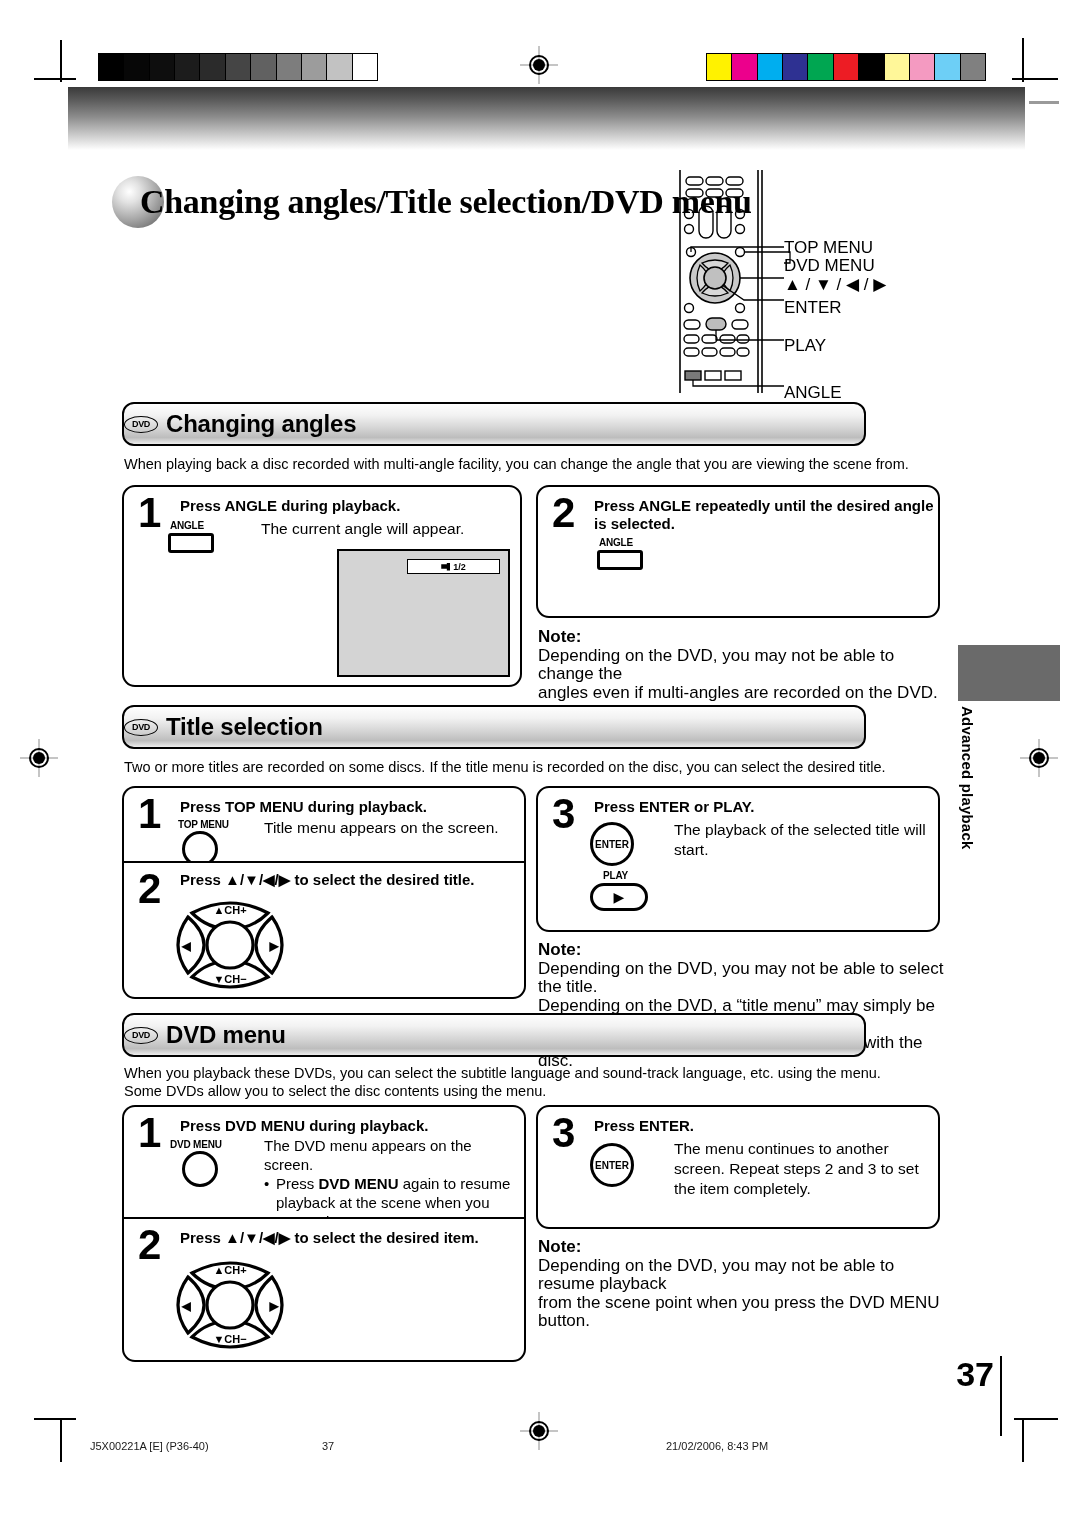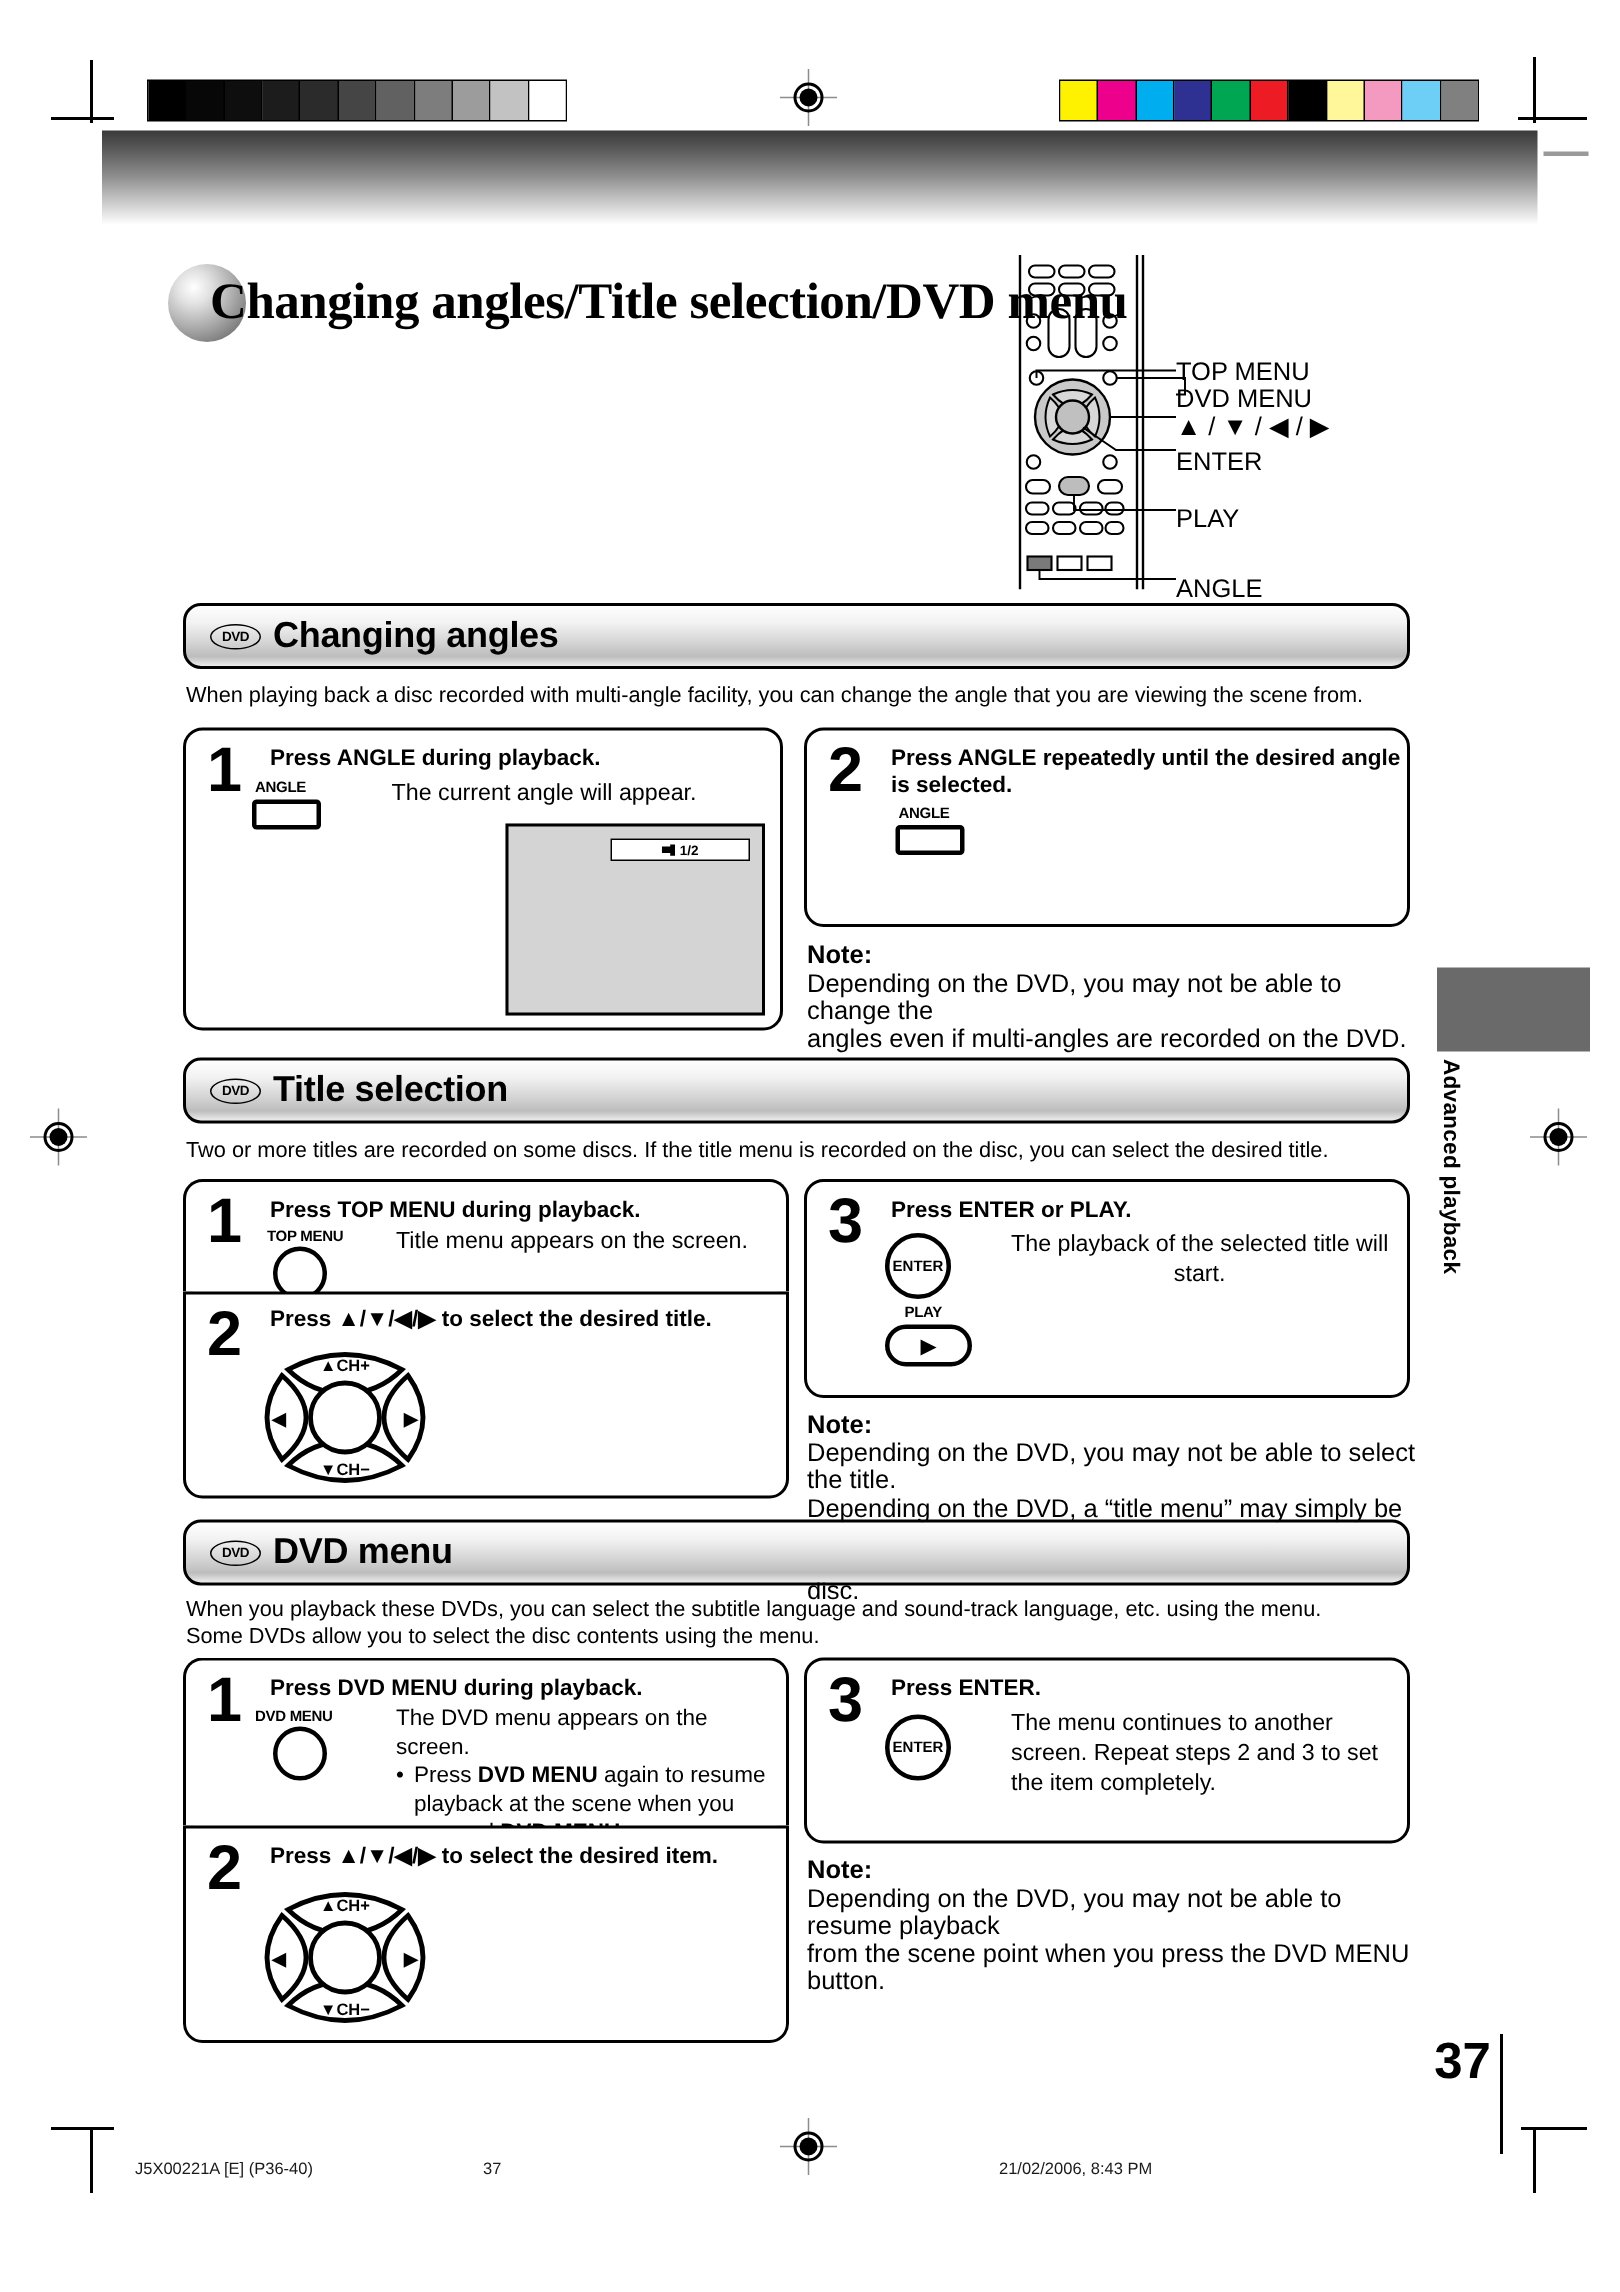--- a/index.html
+++ b/index.html
@@ -79,24 +79,24 @@
   .remote-svg { position: absolute; left: 0; top: 0; }
   .callouts {
     position: absolute; left: 112px; top: 14px;
     font-size: 17px; line-height: 1.0;
   }
   .callout { position: absolute; white-space: nowrap; font-weight: normal; }
 
   
   .sec-head {
     position: absolute; height: 44px;
-    left: 122px; width: 818px;
+    left: 122px; width: 744px;
     border: 2px solid #000; border-radius: 12px;
     background: linear-gradient(to bottom, #fefefe 0%, #f2f2f2 28%, #d5d5d5 60%, #bdbdbd 84%, #ededed 100%);
-    display: flex; align-items: center; padding-left: 16px;
+    display: flex; align-items: center; padding-left: 0;
   }
   .dvd-badge {
     width: 34px; height: 17px; border: 1.6px solid #000;
     border-radius: 50%; display: flex; align-items: center; justify-content: center;
     font-size: 9px; font-weight: bold; letter-spacing: -0.3px;
     margin-right: 8px; flex: 0 0 auto; background: transparent;
   }
   .sec-head-title { font-size: 24px; font-weight: bold; letter-spacing: -0.2px; }
 
   
@@ -408,21 +408,21 @@
     <text x="104" y="61" font-size="12" font-weight="bold" text-anchor="middle" font-family="Liberation Sans, sans-serif">▶</text>
   </svg>
 </div>
 
 <div class="stepbox" style="left:536px; top:786px; width:404px; height:146px;">
   <div class="step-num">3</div>
   <div class="step-head" style="width:330px;">Press ENTER or PLAY.</div>
   <div class="btn-circle" style="left:52px; top:34px; width:44px; height:44px;">ENTER</div>
   <div class="btn-label" style="left:65px; top:82px;">PLAY</div>
   <div class="btn-oval" style="left:52px; top:95px;">▶</div>
-  <div class="step-body" style="left:136px; top:32px;text-align:center;">
+  <div class="step-body" style="left:136px; top:32px;">
     <div>The playback of the selected title will</div>
     <div>start.</div>
   </div>
 </div>
 
 <div class="note" style="left:538px; top:941px; width:410px;">
   <div class="note-title">Note:</div>
   <div>Depending on the DVD, you may not be able to select the title.</div>
   <div>Depending on the DVD, a “title menu” may simply be called a</div>
   <div>“menu” or “title” in the instructions supplied with the disc.</div>

